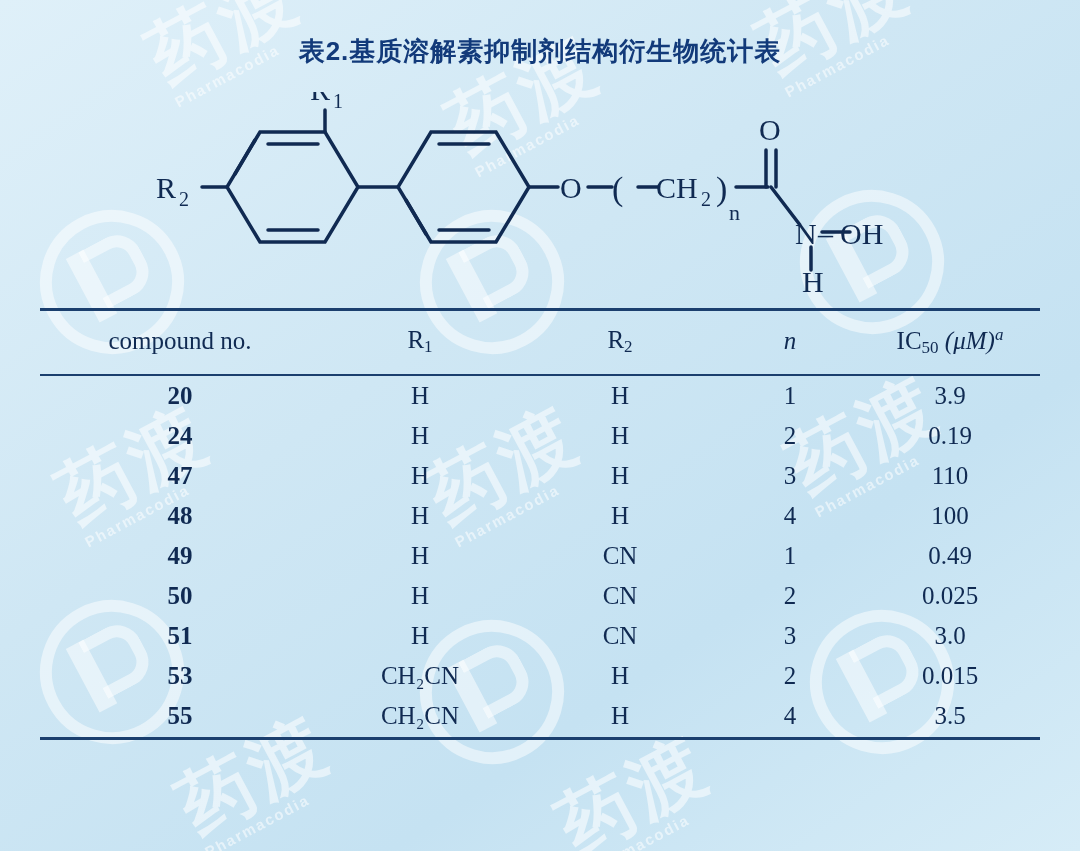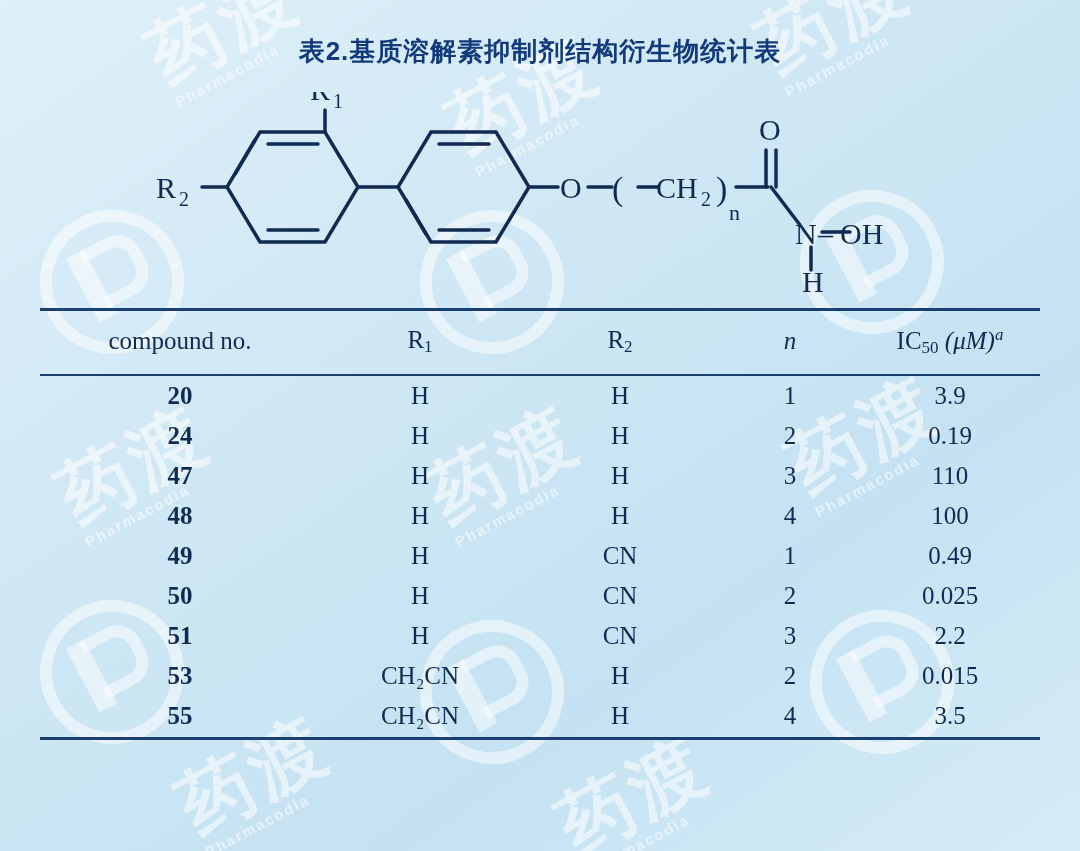--- a/index.html
+++ b/index.html
@@ -312,21 +312,21 @@
           <td>H</td>
           <td>CN</td>
           <td>2</td>
           <td>0.025</td>
         </tr>
         <tr>
           <td class="cmp">51</td>
           <td>H</td>
           <td>CN</td>
           <td>3</td>
-          <td>2.2</td>
+          <td>3.0</td>
         </tr>
         <tr>
           <td class="cmp">53</td>
           <td>CH₂CN</td>
           <td>H</td>
           <td>2</td>
           <td>0.015</td>
         </tr>
         <tr>
           <td class="cmp">55</td>

